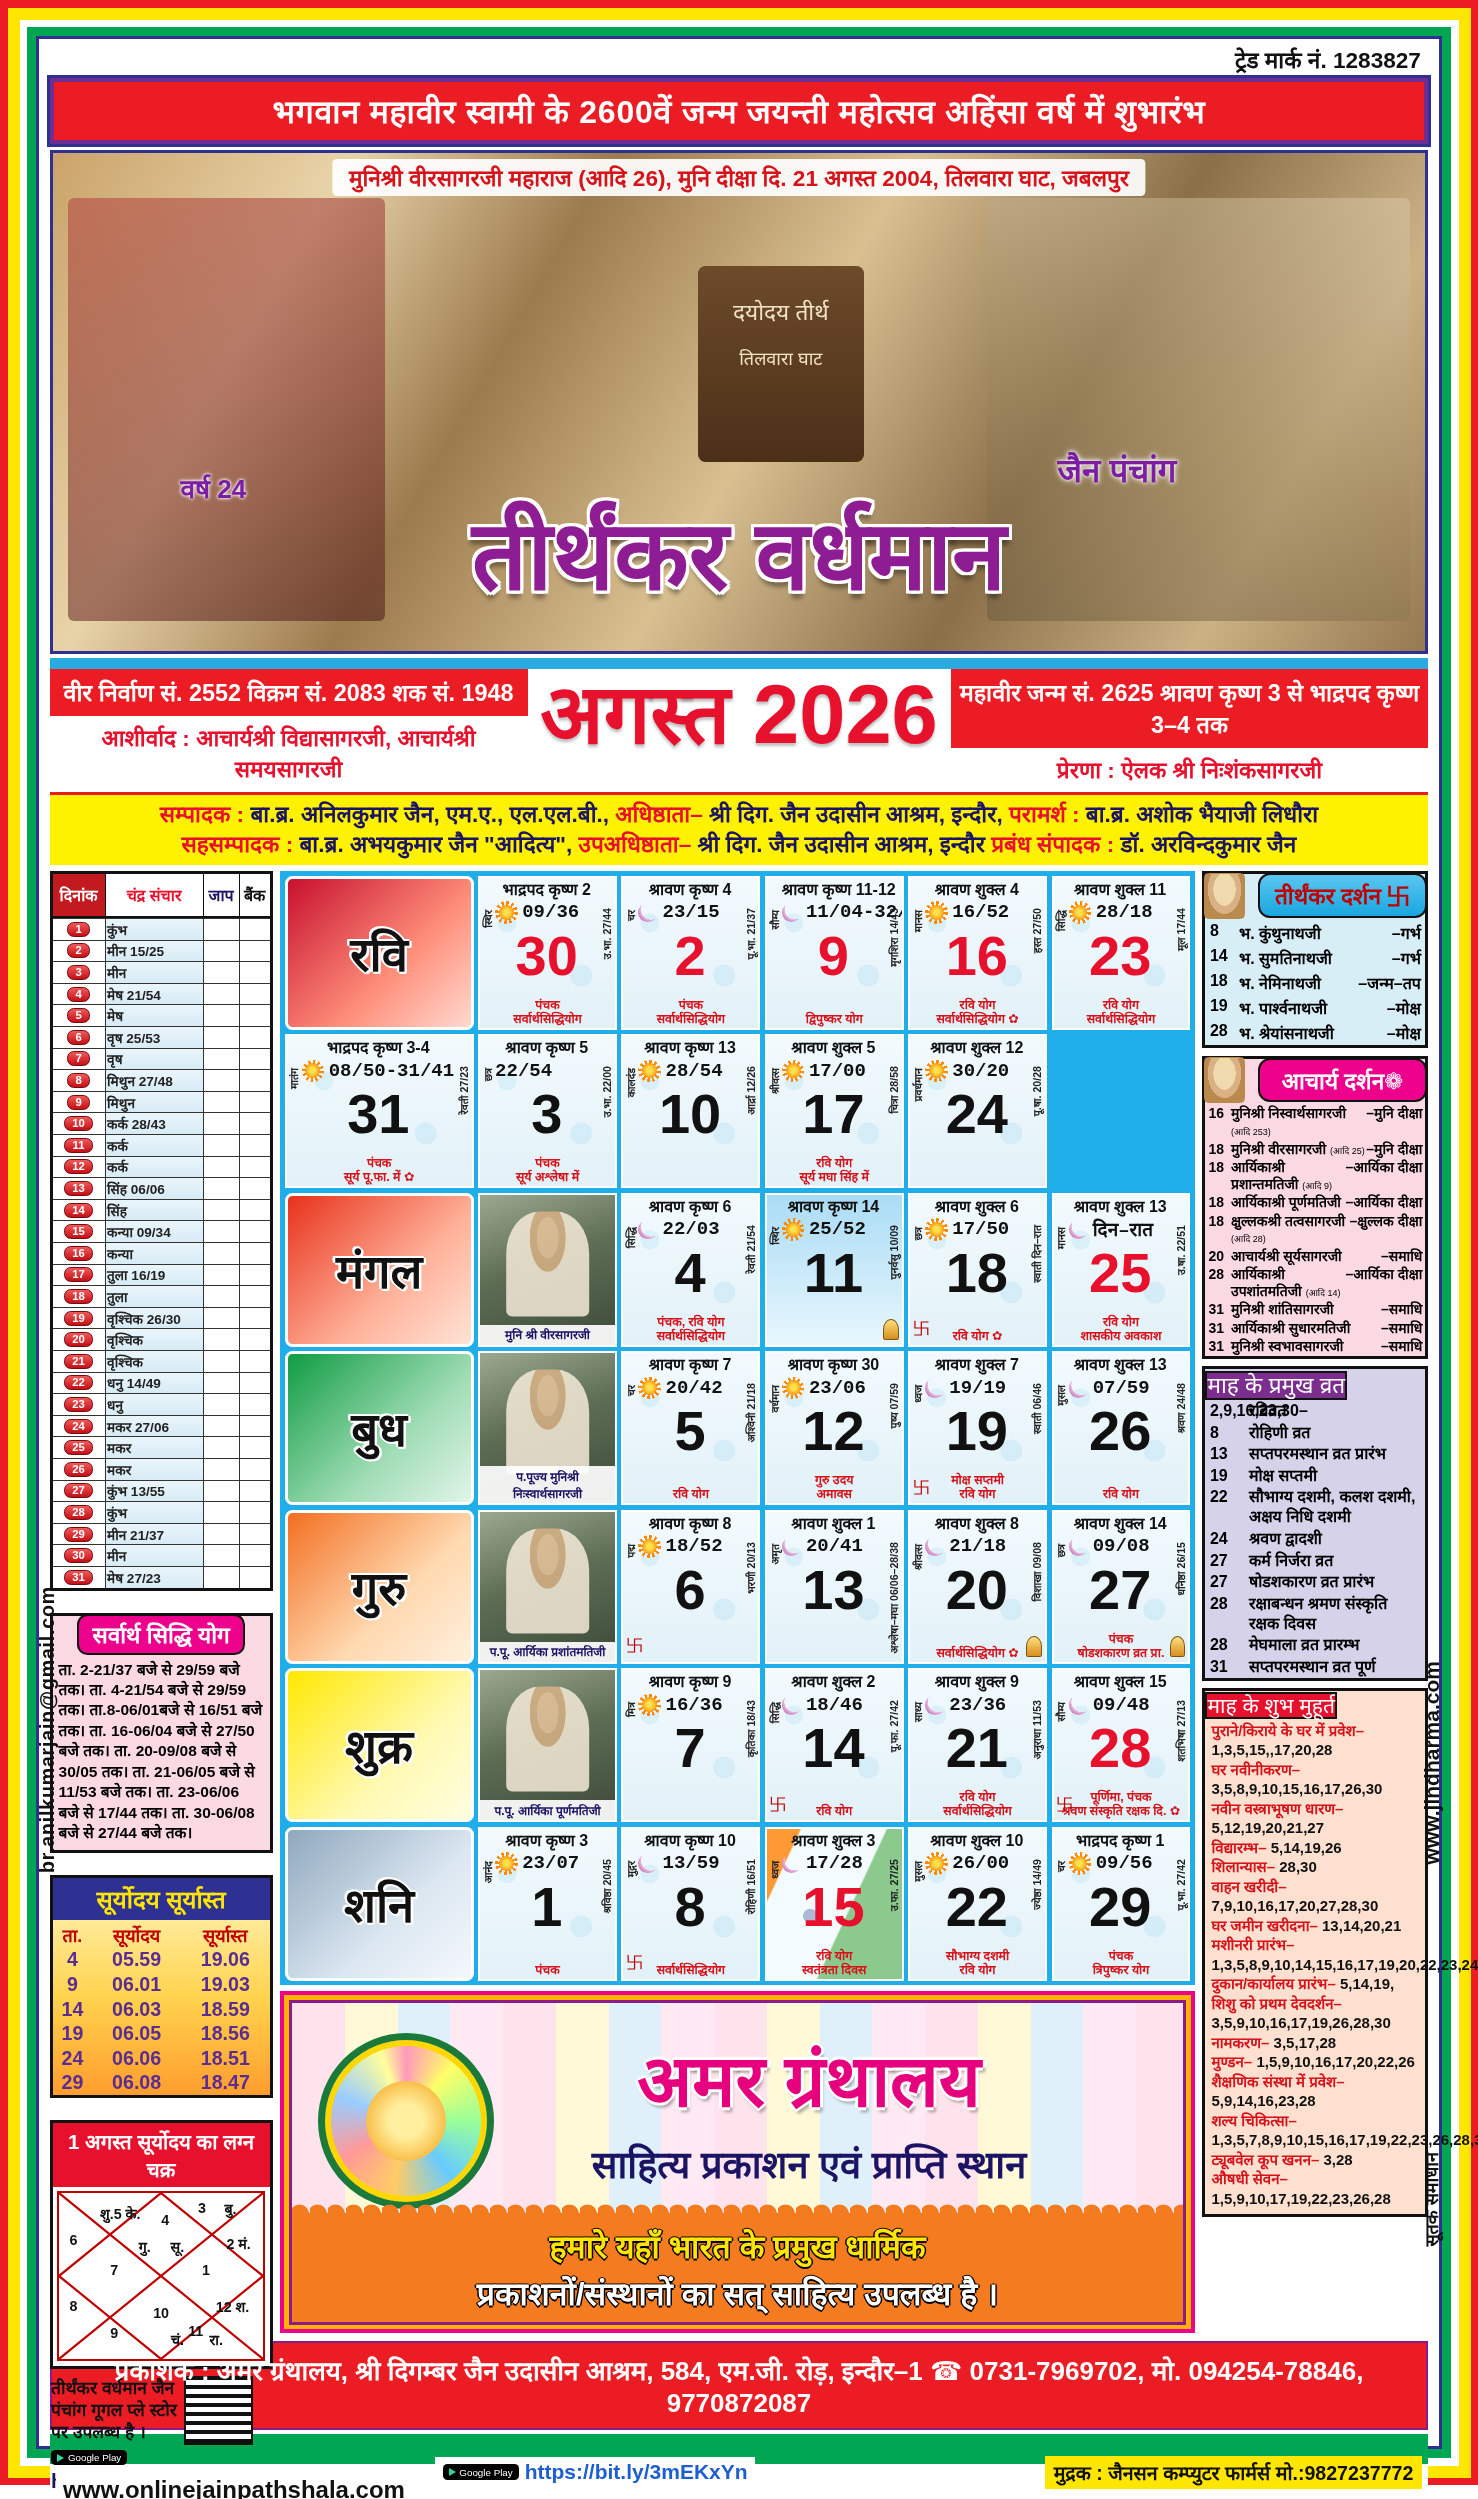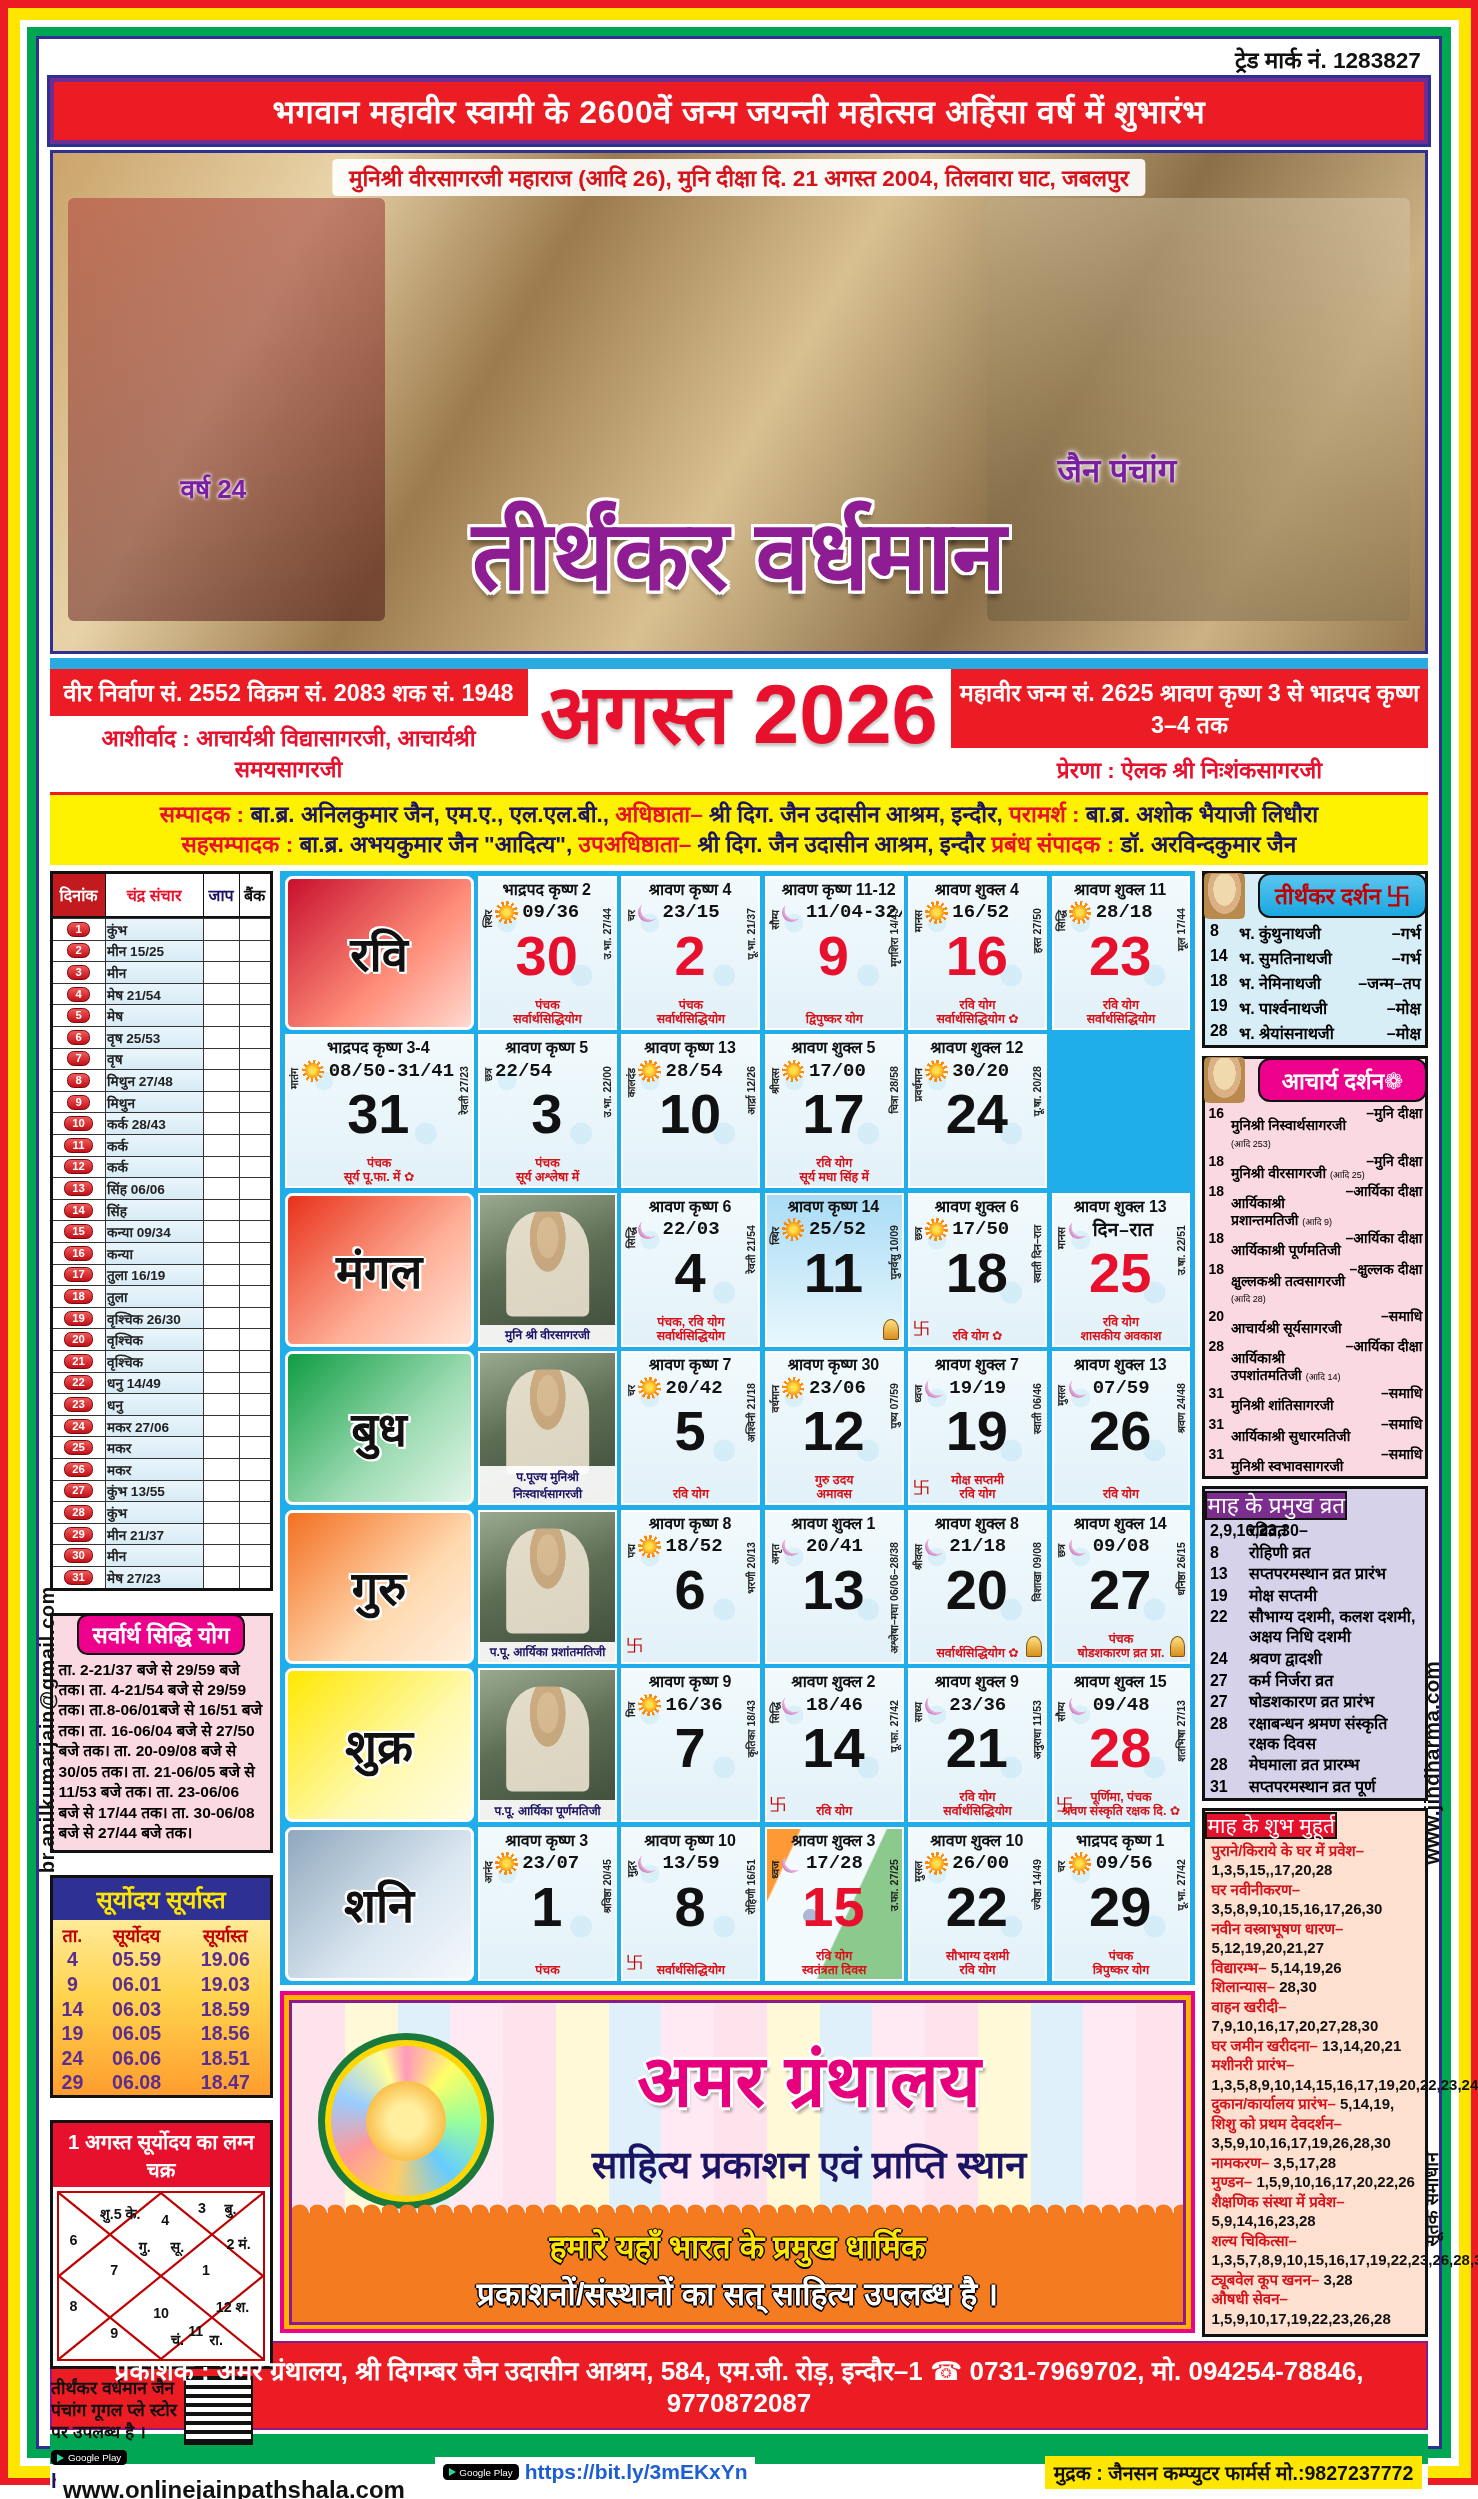--- a/index.html
+++ b/index.html
@@ -150,21 +150,21 @@
   .tirth{background:#d8eef7;}
   .tirth .hpill{background:linear-gradient(180deg,#5bc6f0,#18a7e0);color:#c00000;}
   .trow{display:flex;font-size:16px;font-weight:bold;padding:1.5px 4.5px;}
   .trow .d{width:29px;flex:none;}
   .trow .nm{flex:1;}
   .trow .ev{flex:none;}
   .achar{background:#fbd9e3;}
   .achar .hpill{background:#ec008c;color:#fff;}
   .arow{display:flex;font-size:14px;font-weight:bold;padding:0.8px 3px;line-height:1.2;}
   .arow .d{width:22.6px;flex:none;}
-  .arow .nm{flex:1;margin-top:12px;}
+  .arow .nm{flex:1;}
   .arow .nm small{font-weight:normal;font-size:9px;}
   .vrat{background:#d6d2ea;}
   .vrat .pill{background:#7b2e8e;color:#fff;font-size:22.6px;border:2.3px solid #111;}
   .vrow{display:flex;font-size:16px;font-weight:bold;padding:0.8px 4.5px;line-height:1.25;}
   .vrow .d{width:39px;flex:none;}
   .vrow .nm{flex:1;}
   .muh{background:#fde0d0;}
   .muh .pill{background:#e8112d;color:#fff;font-size:21px;border:2.3px solid #111;}
   .muh .bd{padding:1.5px 6px 6px;font-size:15px;font-weight:bold;line-height:1.3;}
   .muh .bd .lb{color:#d6131b;}
@@ -191,20 +191,24 @@
     <div class="inner">
 
       <div class="tm-row">ट्रेड मार्क नं. 1283827</div>
 
       <div class="banner">भगवान महावीर स्वामी के 2600वें जन्म जयन्ती महोत्सव अहिंसा वर्ष में शुभारंभ</div>
 
       <div class="collage">
         <div class="ph" style="left:15px;top:45px;width:317px;height:423px;background:linear-gradient(160deg,#b0413e,#7a2a28 60%,#4c1a18);"></div>
         <div class="ph" style="right:15px;top:45px;width:423px;height:423px;background:linear-gradient(200deg,#d9c8a8,#a08a62 55%,#6d5a3c);"></div>
         <div class="cap">मुनिश्री वीरसागरजी महाराज (आदि 26), मुनि दीक्षा दि. 21 अगस्त 2004, तिलवारा घाट, जबलपुर</div>
+        <div class="board">
+          <span>दयोदय तीर्थ</span>
+          <div>तिलवारा घाट</div>
+        </div>
         <div class="yr">वर्ष 24</div>
         <div class="jp">जैन पंचांग</div>
         <div class="big-title">तीर्थंकर वर्धमान</div>
       </div>
 
       <div class="cyan-strip"></div>
 
       <div class="info-band">
         <div class="info-col">
           <div class="red-bar">वीर निर्वाण सं. 2552 विक्रम सं. 2083 शक सं. 1948</div>

